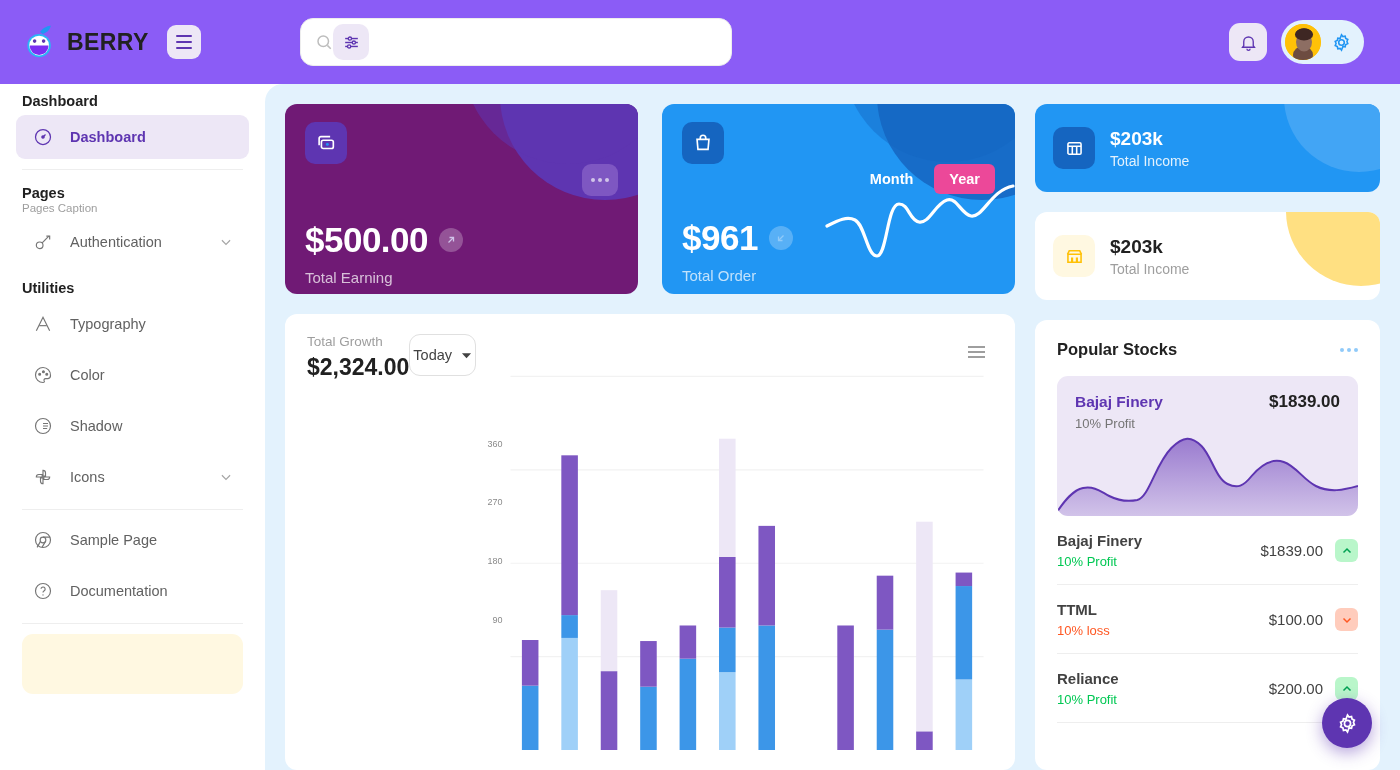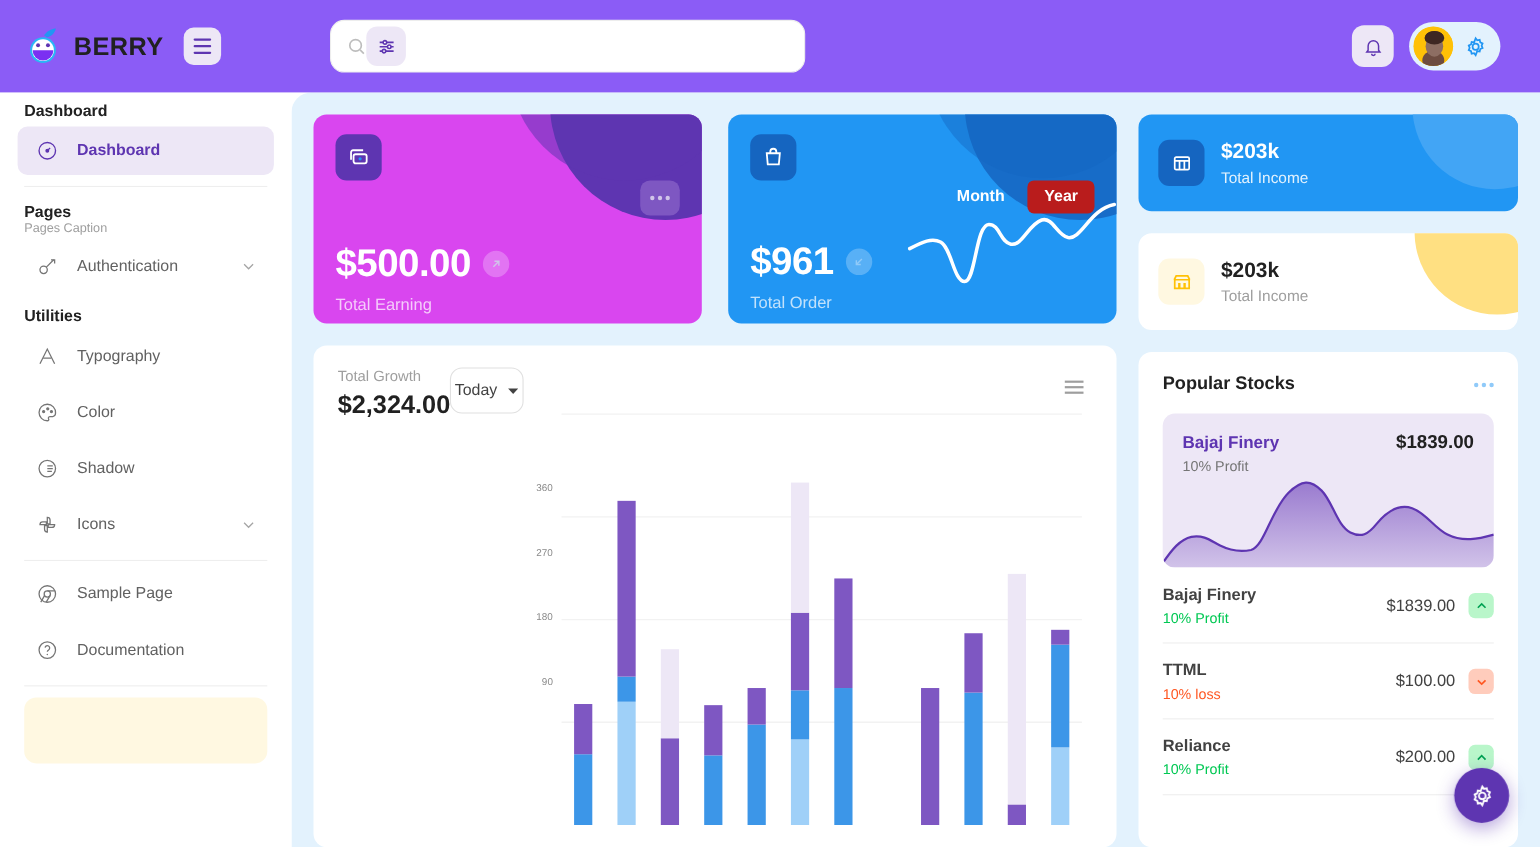--- a/index.html
+++ b/index.html
@@ -121,21 +121,21 @@
   .col-left { flex: 1; min-width: 0; display: flex; flex-direction: column; gap: 20px; }
   .col-right { width: 345px; min-width: 345px; display: flex; flex-direction: column; gap: 20px; }
 
   
   .stat-row { display: flex; gap: 24px; }
   .stat-card {
     flex: 1; height: 190px; border-radius: 12px;
     padding: 18px 20px; position: relative; overflow: hidden;
     color: #fff;
   }
-  .stat-card.purple { background: #d946ef; }
+  .stat-card.purple { background: #701a75; }
   .stat-card.purple .blob1 {
     position: absolute; width: 210px; height: 210px; border-radius: 50%;
     background: #5E35B1; right: -72px; top: -114px;
   }
   .stat-card.purple .blob2 {
     position: absolute; width: 210px; height: 210px; border-radius: 50%;
     background: #5E35B1; right: -35px; top: -150px; opacity: .55;
   }
   .stat-card.blue { background: #2196F3; }
   .stat-card.blue .blob1 {
@@ -158,21 +158,21 @@
     margin-left: auto; width: 36px; height: 32px; border-radius: 9px;
     background: #7E57C2; display: flex; align-items: center;
     justify-content: center; gap: 3px; cursor: pointer;
   }
   .dots-btn i { width: 4px; height: 4px; border-radius: 50%; background: #D1C4E9; display:block;}
   .seg-wrap { margin-left: auto; display: flex; align-items: center; gap: 6px; }
   .seg-btn {
     padding: 7px 15px; border-radius: 6px; font-size: 14.5px;
     font-weight: 600; cursor: pointer; color: #fff;
   }
-  .seg-btn.on { background: #b91c1c; }
+  .seg-btn.on { background: #ec4899; }
   .sc-value {
     font-size: 35px; font-weight: 600; letter-spacing: -.5px;
     display: flex; align-items: center; gap: 11px; margin-top: 24px;
   }
   .trend-badge {
     width: 24px; height: 24px; border-radius: 50%;
     background: rgba(255,255,255,.25); display: flex;
     align-items: center; justify-content: center;
   }
   .sc-label { font-size: 15px; margin-top: 9px; opacity: .72; }

